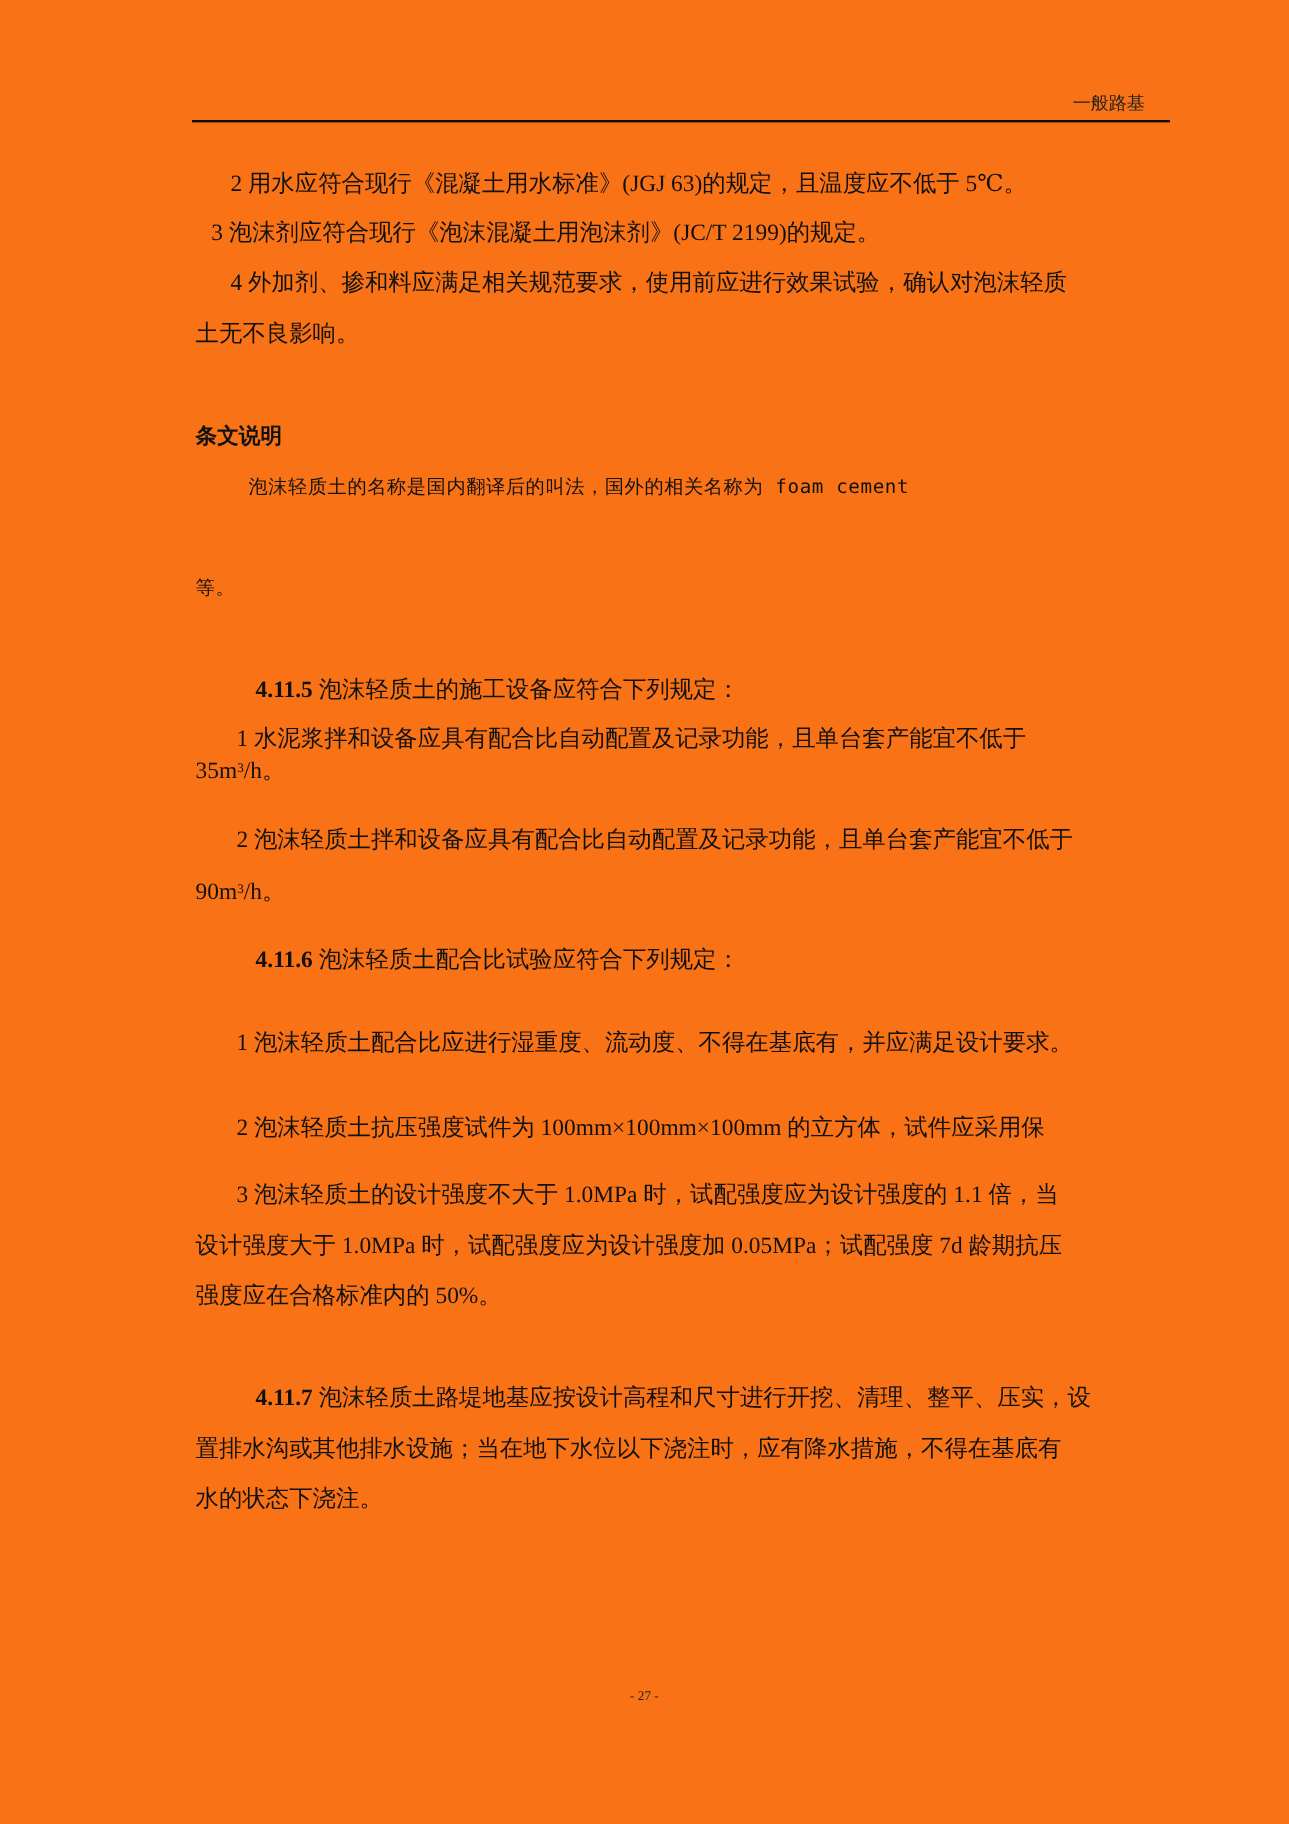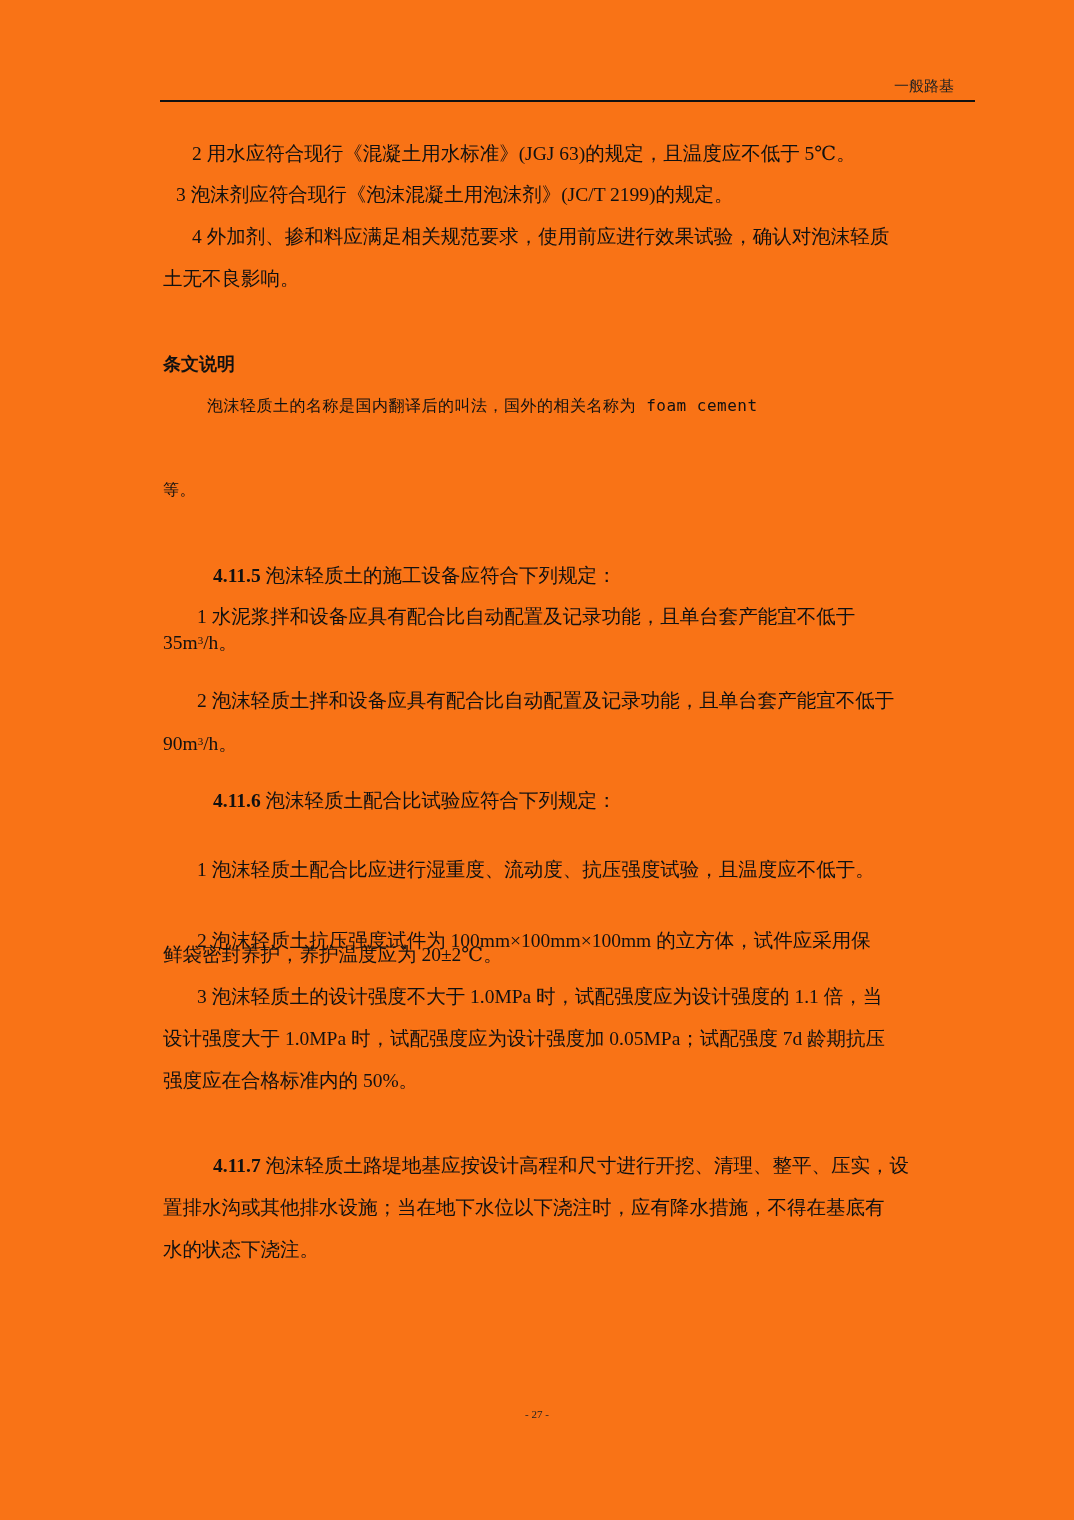--- a/index.html
+++ b/index.html
@@ -60,27 +60,26 @@
   <div class="line" style="left:163px; top:732px;">
     <span>90m</span><sup>3</sup><span>/h。</span>
   </div>
 
   <div class="line" style="left:185px; top:789px;">
     <span class="bold">4.11.6</span>
     <span>泡沫轻质土配合比试验应符合下列规定：</span>
   </div>
   <div class="line" style="left:197px; top:858px;">
     <span>1</span>
-    <span>泡沫轻质土配合比应进行湿重度、流动度、抗压强度试验，且温度应不低于。</span>
+    <span>泡沫轻质土配合比应进行湿重度、流动度、不得在基底有，并应满足设计要求。</span>
   </div>
   <div class="line" style="left:197px; top:901px;margin-top:28px;">
     <span>2</span>
     <span>泡沫轻质土抗压强度试件为 100mm×100mm×100mm 的立方体，试件应采用保</span>
   </div>
-  <div class="line" style="left:163px; top:943px;">鲜袋密封养护，养护温度应为 20±2℃。</div>
   <div class="line" style="left:197px; top:985px;">
     <span>3</span>
     <span>泡沫轻质土的设计强度不大于 1.0MPa 时，试配强度应为设计强度的 1.1 倍，当</span>
   </div>
   <div class="line" style="left:163px; top:1027px;">设计强度大于 1.0MPa 时，试配强度应为设计强度加 0.05MPa；试配强度 7d 龄期抗压</div>
   <div class="line" style="left:163px; top:1069px;">强度应在合格标准内的 50%。</div>
 
   <div class="line" style="left:185px; top:1154px;">
     <span class="bold">4.11.7</span>
     <span>泡沫轻质土路堤地基应按设计高程和尺寸进行开挖、清理、整平、压实，设</span>

